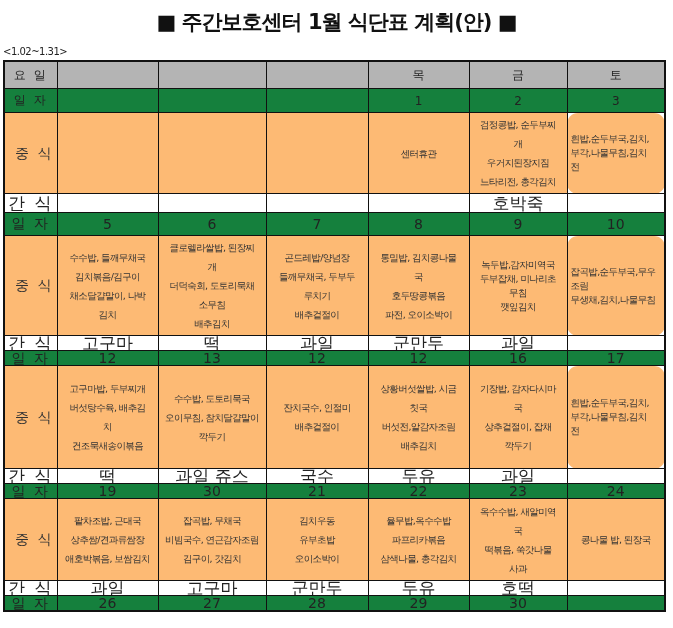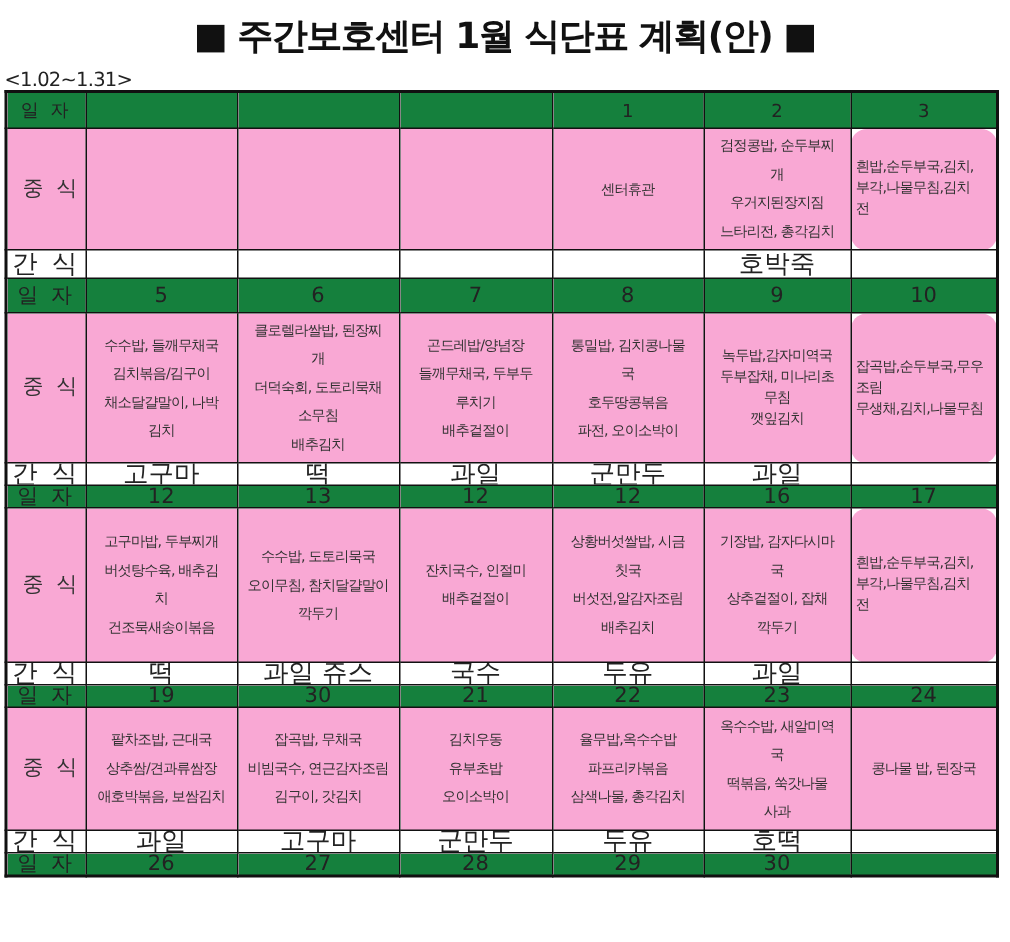--- a/index.html
+++ b/index.html
@@ -2,42 +2,42 @@
 <html><head>
 <meta charset="utf-8">
 <style>
   html, body { margin: 0; padding: 0; background: #ffffff; }
   body {
     width: 673px; height: 628px; position: relative; overflow: hidden;
     font-family: "DejaVu Sans", "Liberation Sans", sans-serif; color: #222;
   }
   .title {
     position: absolute; left: 0; top: 8px; width: 673px; text-align: center;
-    font-size: 24px; font-weight: bold; letter-spacing: -1px; color: #111;
+    font-size: 21px; font-weight: bold; letter-spacing: -1px; color: #111;
   }
   .range {
-    position: absolute; left: 3px; top: 46px; font-size: 13px; color: #222; letter-spacing: -0.5px;
+    position: absolute; left: 3px; top: 46px; font-size: 10px; color: #222; letter-spacing: -0.5px;
   }
   table.menu {
     position: absolute; left: 3px; top: 60px;
     border-collapse: collapse; table-layout: fixed;
     width: 661px;
     border: 2px solid #111;
   }
   table.menu td {
     border: 1px solid #111; text-align: center; vertical-align: middle;
     padding: 0 3px; overflow: hidden;
   }
   td.label { font-size: 14px; letter-spacing: 2px; color: #222; }
   tr.dow td { background: #b4b4b4; height: 26px; font-size: 12px; }
   tr.date td { background: #15803d; font-size: 14px; }
   tr.date.first td { height: 23px; font-size: 12px; }
   tr.date.week2 td { height: 22px; }
   tr.date.small td { height: 14px; line-height: 14px; }
-  tr.lunch td { background: #f9a8d4; font-size: 9.5px; line-height: 19px; letter-spacing: -0.6px; color: #333; }
+  tr.lunch td { background: #fdba74; font-size: 9.5px; line-height: 19px; letter-spacing: -0.6px; color: #333; }
   tr.lunch td.label { font-size: 14px; letter-spacing: 2px; text-align: right; }
   tr.lunch td.left { text-align: left; line-height: 14px; border-radius: 11px; }
   tr.snack td { background: #fff; font-size: 17px; height: 14px; line-height: 14px; }
   tr.snack.first td { height: 18px; }
   .ln { display: block; }
 </style>
 </head>
 <body>
 
 <div class="title">■ 주간보호센터 1월 식단표 계획(안) ■</div>
@@ -48,20 +48,29 @@
     <col style="width:53px">
       <col style="width:101px">
       <col style="width:108px">
     <col style="width:102px">
       <col style="width:101px">
       <col style="width:98px">
       <col style="width:98px">
   </colgroup>
   <tbody>
 
+    <tr class="dow">
+      <td class="label">요 일</td>
+      <td></td>
+      <td></td>
+      <td></td>
+      <td>목</td>
+      <td>금</td>
+      <td>토</td>
+    </tr>
 
     <tr class="date first">
       <td class="label">일 자</td>
       <td></td>
       <td></td>
       <td></td>
       <td>1</td>
       <td>2</td>
       <td>3</td>
     </tr>

